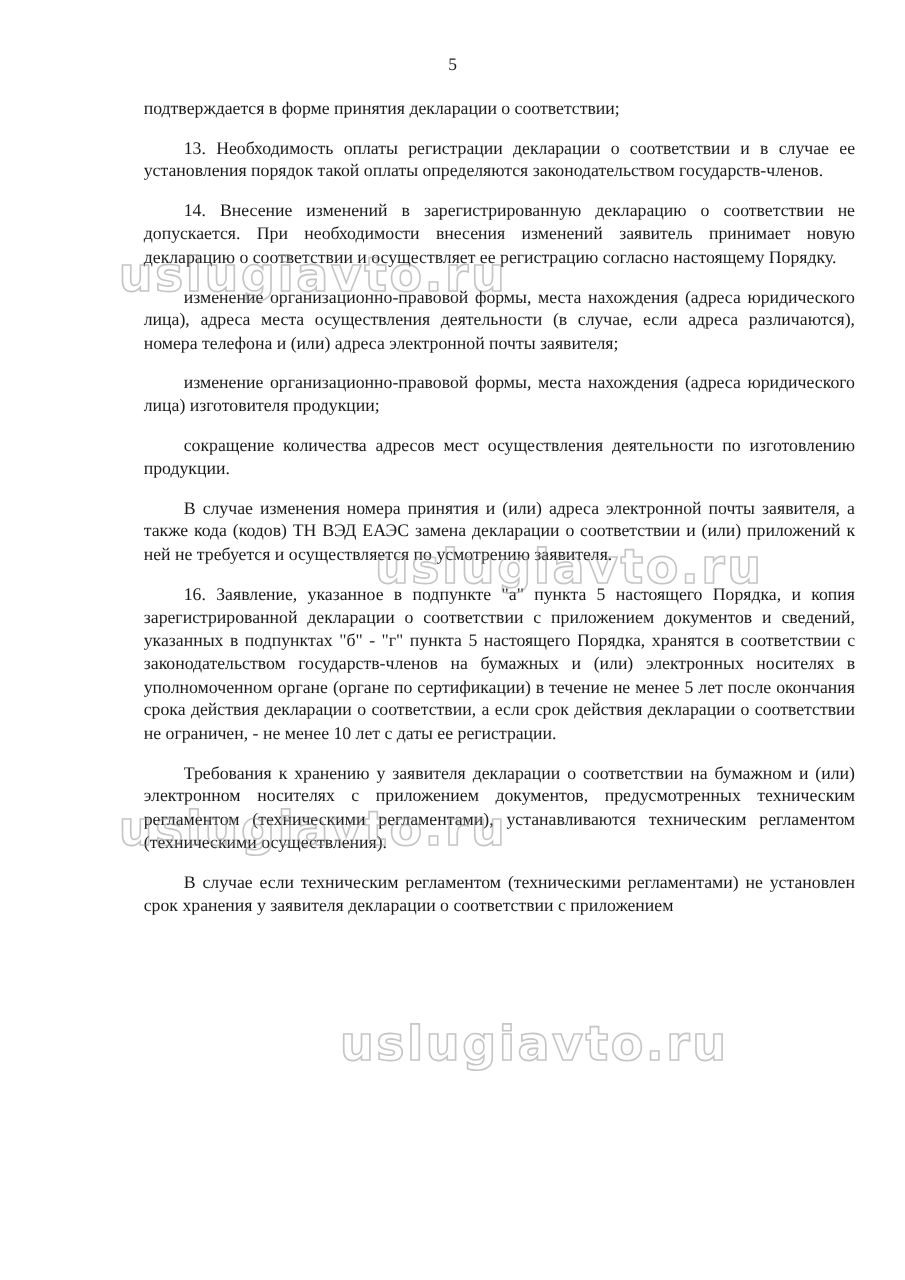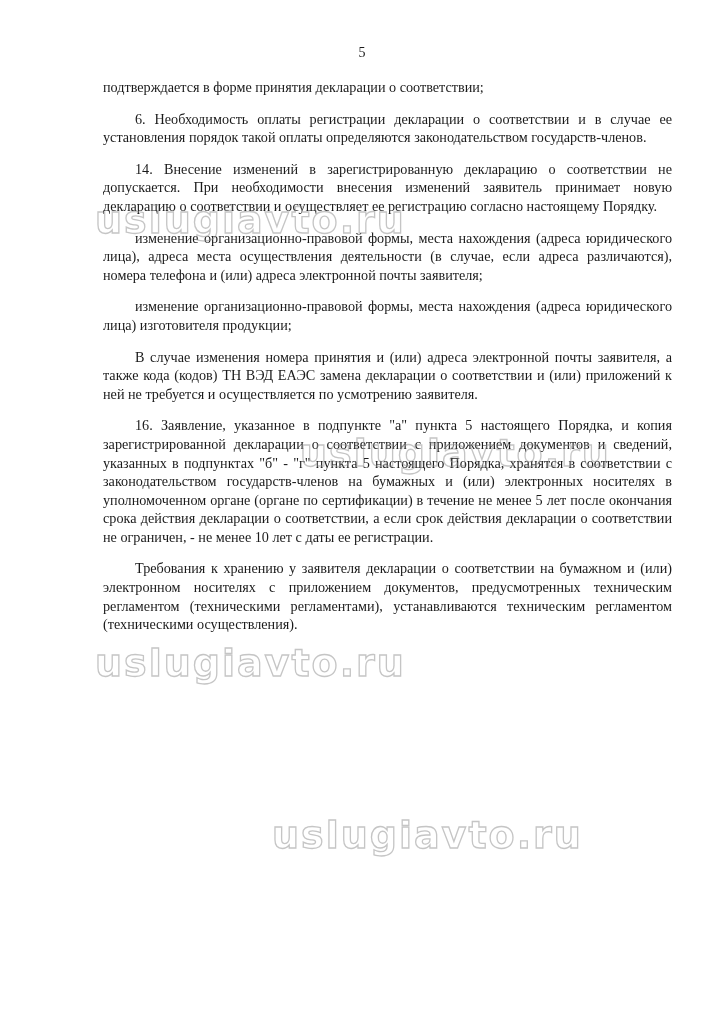--- a/index.html
+++ b/index.html
@@ -7,46 +7,48 @@
   .page {
     position: absolute; left: 0; top: 0; width: 724px; height: 1024px;
     background: #ffffff; color: #1a1a1a;
     font-family: "Liberation Serif", "DejaVu Serif", serif;
     font-size: 14.2px; line-height: 18.6px;
   }
   .page-number {
     position: absolute; top: 44px; left: 0; width: 724px;
     text-align: center; font-size: 14px; line-height: 18px;
   }
-  .body-text { position: absolute; left: 103px; top: 78px; width: 569px; }
+  .body-text { position: absolute; left: 115px; top: 78px; width: 569px; }
   .para { margin: 0 0 13px 0; text-align: justify; text-indent: 32px; }
   .para.no-indent { text-indent: 0; }
   .watermark {
     position: absolute;
     font-family: "DejaVu Sans", sans-serif; font-weight: bold;
     font-size: 38px; line-height: 50px; letter-spacing: 2px;
     color: rgba(255,255,255,0.0);
     -webkit-text-stroke: 1.3px rgba(150,150,150,0.55);
     white-space: nowrap; pointer-events: none;
   }
 </style>
 </head>
 <body>
 
 <div class="page">
   <div class="page-number">5</div>
 
   <div class="body-text">
     <p class="para no-indent">подтверждается в форме принятия декларации о соответствии;</p>
-    <p class="para">6. Необходимость оплаты регистрации декларации о соответствии и в случае ее установления порядок такой оплаты определяются законодательством государств-членов.</p>
+    <p class="para">13. Необходимость оплаты регистрации декларации о соответствии и в случае ее установления порядок такой оплаты определяются законодательством государств-членов.</p>
     <p class="para">14. Внесение изменений в зарегистрированную декларацию о соответствии не допускается. При необходимости внесения изменений заявитель принимает новую декларацию о соответствии и осуществляет ее регистрацию согласно настоящему Порядку.</p>
     <p class="para">изменение организационно-правовой формы, места нахождения (адреса юридического лица), адреса места осуществления деятельности (в случае, если адреса различаются), номера телефона и (или) адреса электронной почты заявителя;</p>
     <p class="para">изменение организационно-правовой формы, места нахождения (адреса юридического лица) изготовителя продукции;</p>
+    <p class="para">сокращение количества адресов мест осуществления деятельности по изготовлению продукции.</p>
     <p class="para">В случае изменения номера принятия и (или) адреса электронной почты заявителя, а также кода (кодов) ТН ВЭД ЕАЭС замена декларации о соответствии и (или) приложений к ней не требуется и осуществляется по усмотрению заявителя.</p>
     <p class="para">16. Заявление, указанное в подпункте "а" пункта 5 настоящего Порядка, и копия зарегистрированной декларации о соответствии с приложением документов и сведений, указанных в подпунктах "б" - "г" пункта 5 настоящего Порядка, хранятся в соответствии с законодательством государств-членов на бумажных и (или) электронных носителях в уполномоченном органе (органе по сертификации) в течение не менее 5 лет после окончания срока действия декларации о соответствии, а если срок действия декларации о соответствии не ограничен, - не менее 10 лет с даты ее регистрации.</p>
     <p class="para">Требования к хранению у заявителя декларации о соответствии на бумажном и (или) электронном носителях с приложением документов, предусмотренных техническим регламентом (техническими регламентами), устанавливаются техническим регламентом (техническими осуществления).</p>
+    <p class="para">В случае если техническим регламентом (техническими регламентами) не установлен срок хранения у заявителя декларации о соответствии с приложением</p>
   </div>
 
   <div class="watermark" style="left:95px; top:195px;">uslugiavto.ru</div>
   <div class="watermark" style="left:300px; top:428px;">uslugiavto.ru</div>
   <div class="watermark" style="left:95px; top:638px;">uslugiavto.ru</div>
   <div class="watermark" style="left:272px; top:810px;">uslugiavto.ru</div>
 </div>
 
 </body></html>

